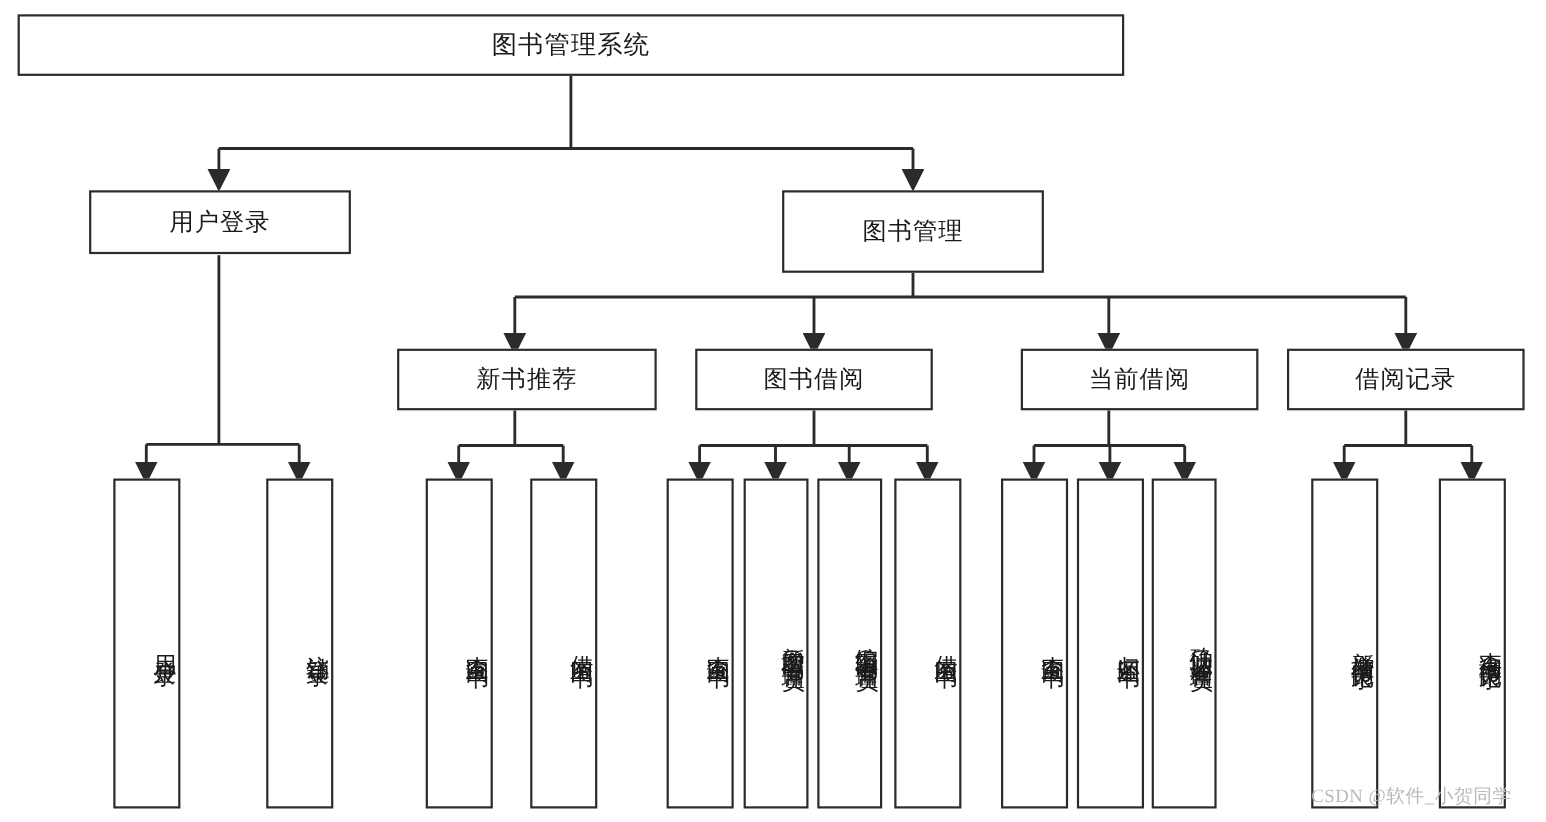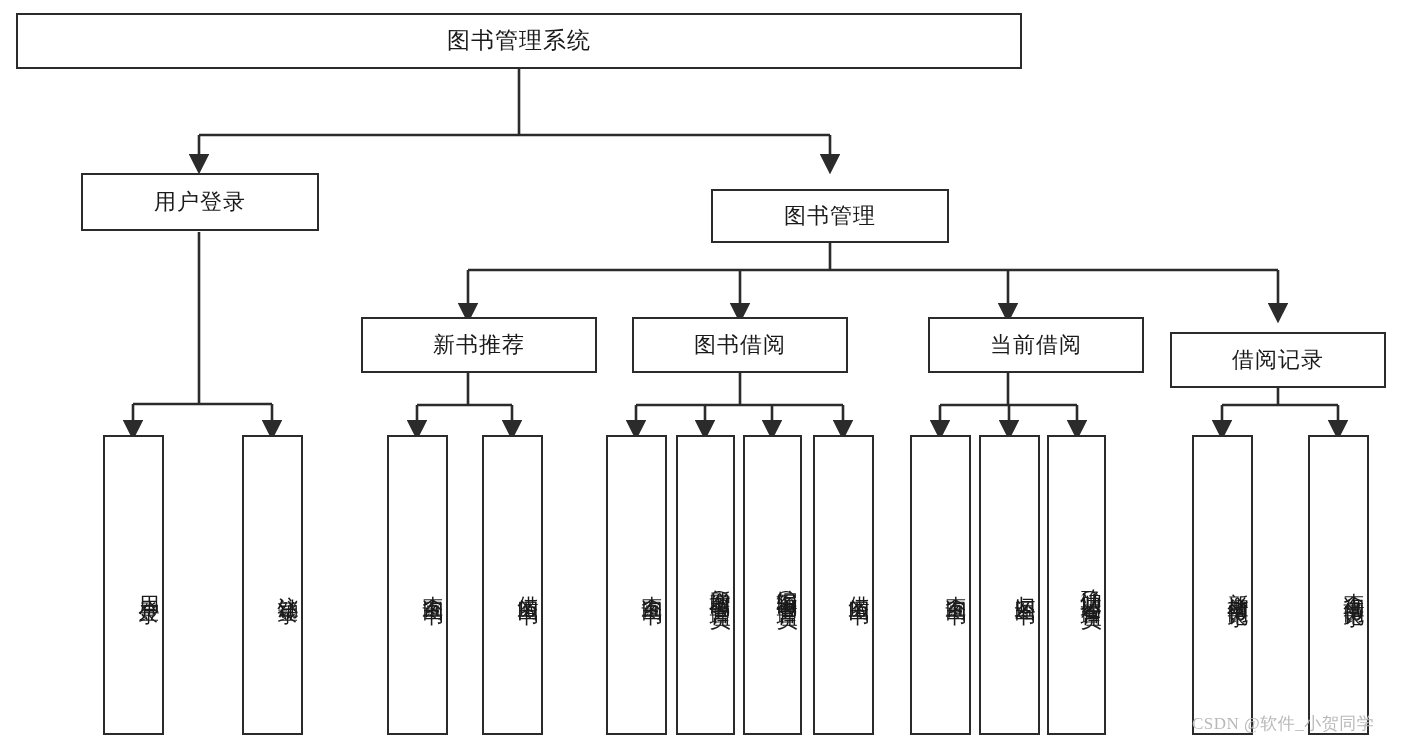--- a/index.html
+++ b/index.html
@@ -122,29 +122,29 @@
       <path d="M 1222 405 L 1338 405"></path>
       <path d="M 1222 405 L 1222 430" marker-end="url(#arrow)"></path>
       <path d="M 1338 405 L 1338 430" marker-end="url(#arrow)"></path>
     </g>
   </svg>
 
   <div class="node-box horizontal" id="root-node" style="left:16px; top:13px; width:1006px; height:56px;">图书管理系统</div>
 
   <div class="node-box horizontal" style="left:81px; top:173px; width:238px; height:58px;">用户登录</div>
 
-  <div class="node-box horizontal" style="left:711px; top:173px; width:238px; height:54px;margin-top:16px;">图书管理</div>
+  <div class="node-box horizontal" style="left:711px; top:173px; width:238px; height:75px;">图书管理</div>
 
   <div class="node-box horizontal" style="left:361px; top:317px; width:236px; height:56px;">新书推荐</div>
 
   <div class="node-box horizontal" style="left:632px; top:317px; width:216px; height:56px;">图书借阅</div>
 
   <div class="node-box horizontal" style="left:900px; top:317px; width:216px; height:56px;margin-left:28px;">当前借阅</div>
 
-  <div class="node-box horizontal" style="left:1170px; top:317px; width:216px; height:56px;margin-top:15px;">借阅记录</div>
+  <div class="node-box horizontal" style="left:1170px; top:317px; width:216px; height:56px;">借阅记录</div>
 
   <div class="node-box vertical" style="left:103px; top:435px; width:61px; height:300px;">用户登录</div>
 
   <div class="node-box vertical" style="left:242px; top:435px; width:61px; height:300px;">注销登录</div>
 
   <div class="node-box vertical" style="left:387px; top:435px; width:61px; height:300px;">查询图书</div>
 
   <div class="node-box vertical" style="left:482px; top:435px; width:61px; height:300px;">借阅图书</div>
 
   <div class="node-box vertical" style="left:606px; top:435px; width:61px; height:300px;">查询图书</div>

